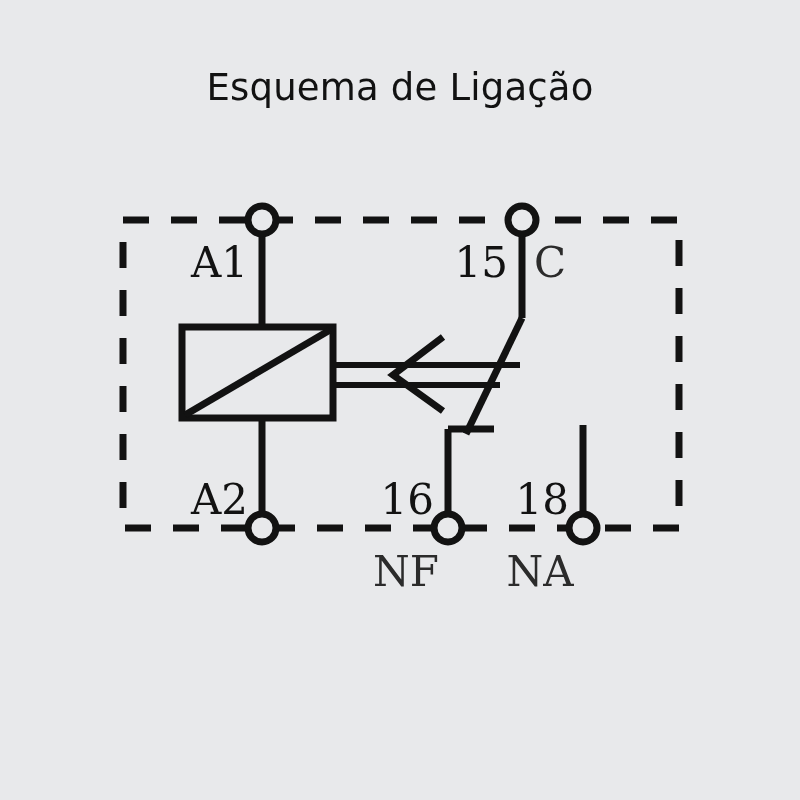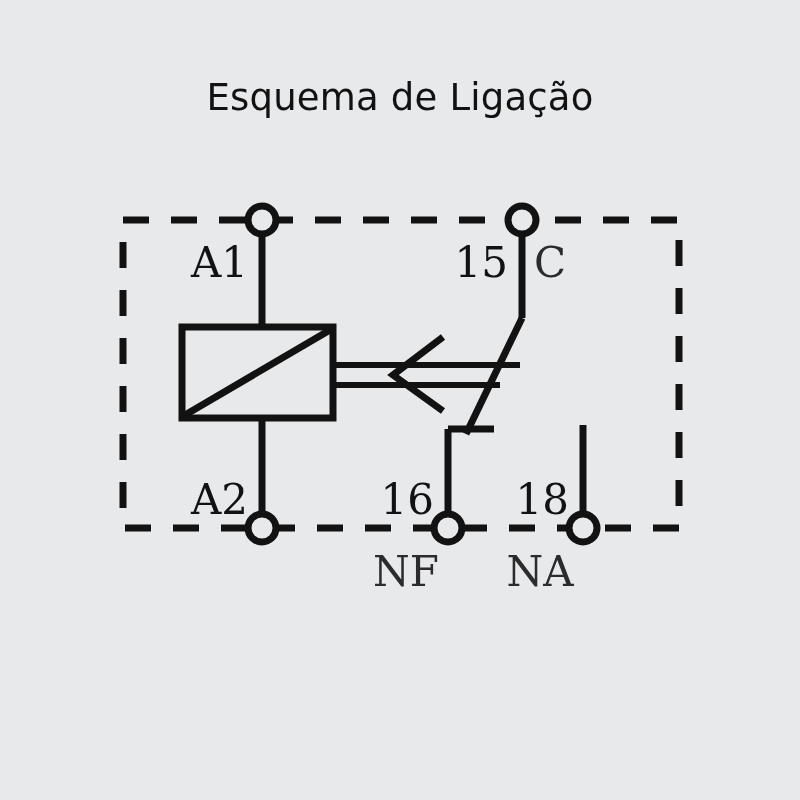--- a/index.html
+++ b/index.html
@@ -15,21 +15,21 @@
   }
   #page {
     position: relative;
     width: 800px;
     height: 800px;
     background: #e8e9eb;
   }
   #diagram-title {
     position: absolute;
     left: 0;
-    top: 76px;
+    top: 66px;
     width: 800px;
     text-align: center;
     font-size: 37px;
     color: #121212;
     font-family: "DejaVu Sans", sans-serif;
     letter-spacing: 0.2px;
   }
   #schematic-svg {
     position: absolute;
     left: 0;

